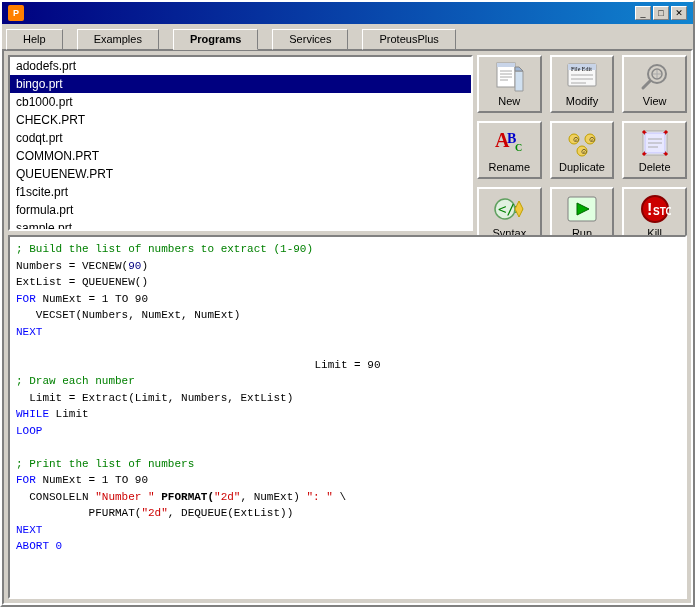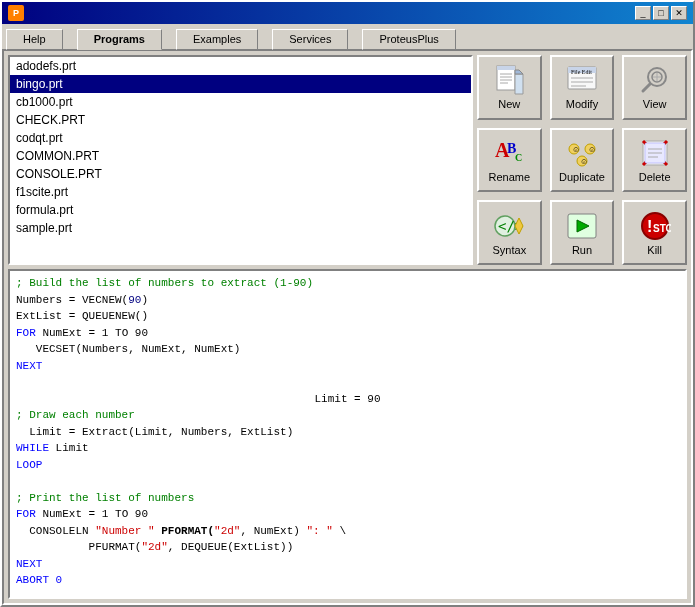--- a/index.html
+++ b/index.html
@@ -121,21 +121,21 @@
       border-right-color: #ffffff;
       border-bottom-color: #ffffff;
       background: #d4d0c8;
       padding: 4px;
       overflow: hidden;
     }
 
     .top-section {
       display: flex;
       gap: 4px;
-      height: 210px;
+      height: 176px;
       flex-shrink: 0;
     }
 
     .file-list {
       flex: 1;
       background: white;
       border: 2px solid;
       border-top-color: #808080;
       border-left-color: #808080;
       border-right-color: #ffffff;
@@ -253,45 +253,45 @@
       <button class="title-btn">_</button>
       <button class="title-btn">□</button>
       <button class="title-btn">✕</button>
     </div>
   </div>
 
   <div class="tab-bar">
     <div class="tab">
       <span>Help</span>
     </div>
+    <div class="tab">
+      <span>Examples</span>
+    </div>
     <div class="tab active">
       <span>Programs</span>
-    </div>
-    <div class="tab">
-      <span>Examples</span>
     </div>
     <div class="tab">
       <span>Services</span>
     </div>
     <div class="tab">
       <span>ProteusPlus</span>
     </div>
   </div>
 
   <div class="main-content">
     <div class="top-section">
 
       <div class="file-list" id="file-list">
       <div class="file-item">adodefs.prt</div>
           <div class="file-item selected">bingo.prt</div>
           <div class="file-item">cb1000.prt</div>
           <div class="file-item">CHECK.PRT</div>
           <div class="file-item">codqt.prt</div>
           <div class="file-item">COMMON.PRT</div>
-          <div class="file-item">CONSOLE.PRT</div>
+          <div class="file-item">QUEUENEW.PRT</div>
           <div class="file-item">f1scite.prt</div>
           <div class="file-item">formula.prt</div>
           <div class="file-item">sample.prt</div>
         </div>
 
       <div class="action-buttons">
 
         <button class="action-btn">
           <div class="btn-icon">
             <svg width="32" height="32" viewBox="0 0 32 32">

